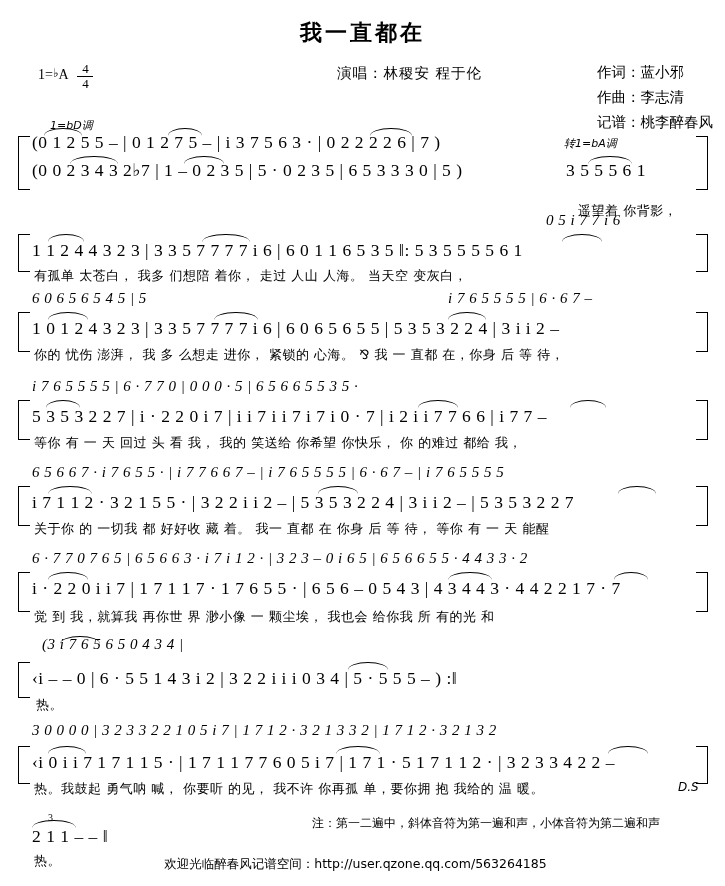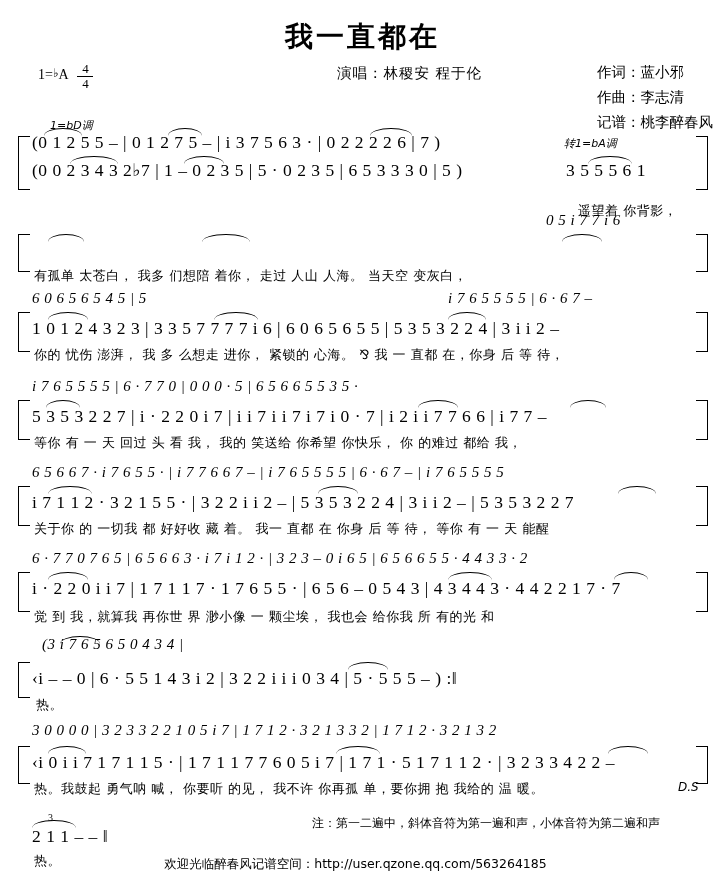--- a/index.html
+++ b/index.html
@@ -20,21 +20,21 @@
     width: 725px;
     height: 886px;
   }
   
   .title {
     position: absolute;
     top: 18px;
     left: 0;
     width: 725px;
     text-align: center;
-    font-size: 28px;
+    font-size: 22px;
     font-weight: bold;
     letter-spacing: 3px;
     font-family: "DejaVu Sans", sans-serif;
   }
   .key-sig {
     position: absolute;
     top: 62px;
     left: 38px;
     font-size: 14px;
     font-family: "Liberation Serif", serif;
@@ -182,20 +182,21 @@
     <div class="slur" style="left:352px;top:10px;width:42px;"></div>
     <div class="slur" style="left:52px;top:38px;width:48px;"></div>
     <div class="slur" style="left:166px;top:38px;width:40px;"></div>
     <div class="slur" style="left:570px;top:38px;width:44px;"></div>
   </div>
 
   <div class="sys" style="top:212px;height:72px;">
     <div class="notes small ital" style="left:528px;top:0px;">0  5 i 7   7 i 6</div>
     <div class="brace" style="top:22px;height:36px;"></div>
     <div class="endbar" style="right:0;top:22px;height:36px;"></div>
+    <div class="notes" style="left:14px;top:28px;">1   1 2 4  4   3 2 3   |   3   3 5  7 7 7  7 i 6   |   6   0 1 1  6 5   3 5   ‖: 5   3 5 5   5   5 6 1</div>
     <div class="lyric" style="left:16px;top:55px;">有孤单    太苍白，     我多  们想陪  着你，        走过 人山  人海。        当天空      变灰白，</div>
 
     <div class="slur" style="left:30px;top:22px;width:36px;"></div>
     <div class="slur" style="left:184px;top:22px;width:48px;"></div>
     <div class="slur" style="left:544px;top:22px;width:40px;"></div>
   </div>
 
   <div class="sys" style="top:290px;height:76px;">
     <div class="notes small ital" style="left:14px;top:0px;">6 0 6 5 6 5 4 5  |  5</div>
     <div class="notes small ital" style="left:430px;top:0px;">i 7 6 5 5   5 5   |   6 · 6 7 –</div>

